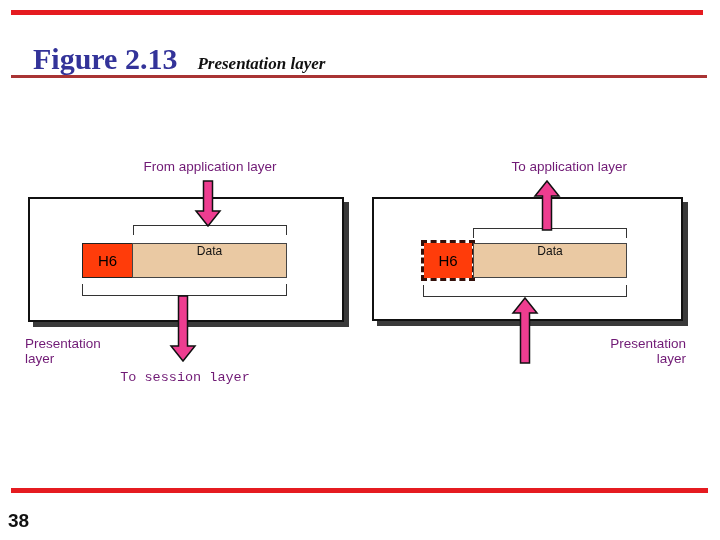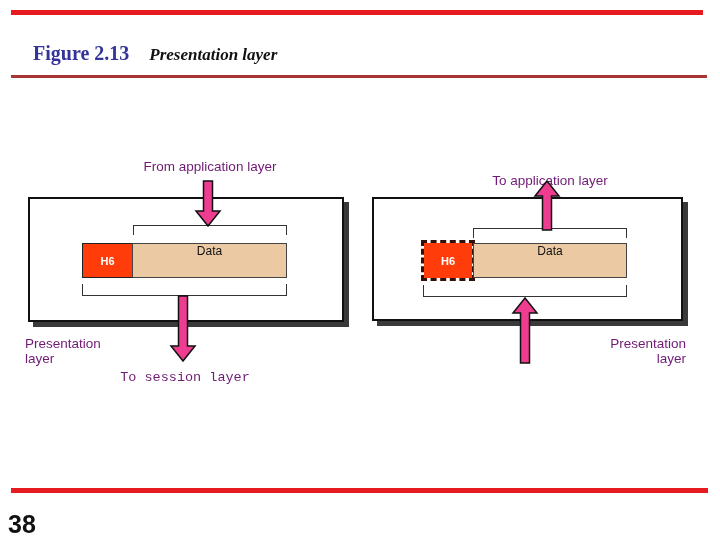--- a/index.html
+++ b/index.html
@@ -15,21 +15,21 @@
   #rule-top    { left: 11px; top: 10px;  width: 692px; height: 5px; }
   #rule-title  { left: 11px; top: 75px;  width: 696px; height: 3px; }
   #rule-bottom { left: 11px; top: 488px; width: 697px; height: 5px; }
 
   #figure-caption {
     position: absolute; left: 33px; top: 42px;
     white-space: nowrap;
     font-family: "Liberation Serif", serif;
   }
   #figure-label {
-    font-size: 20px; font-weight: bold;
+    font-size: 30px; font-weight: bold;
   }
   #figure-title {
     font-size: 17px; font-weight: bold; font-style: italic;
     color: #111111; margin-left: 20px;
   }
 
   .diagram-label {
     position: absolute;
     font-size: 13.5px; color: #701a75;
     white-space: nowrap; line-height: 15px;
@@ -59,21 +59,21 @@
   }
   #left-upper-bracket  { left: 133px; top: 225px; width: 154px; height: 10px; }
   #left-lower-bracket  { left: 82px;  top: 284px; width: 205px; height: 12px; }
   #right-upper-bracket { left: 473px; top: 228px; width: 154px; height: 10px; }
   #right-lower-bracket { left: 423px; top: 285px; width: 204px; height: 12px; }
 
   .header-box {
     position: absolute;
     border: 1px solid #222;
     display: flex; align-items: center; justify-content: center;
-    font-size: 11px; font-weight: bold; color: #ffffff;
+    font-size: 15px; font-weight: normal; color: #000000;
   }
   #left-h6-box  { left: 82px;  top: 243px; width: 51px; height: 35px; }
   #right-h6-box {
     left: 421px; top: 240px; width: 54px; height: 41px;
     border: 3px dashed #33100a;
     background-clip: padding-box;
   }
   .data-box {
     position: absolute;
     border: 1px solid #444;
@@ -83,29 +83,29 @@
   #left-data-box  { left: 132px; top: 243px; width: 155px; height: 35px; }
   #right-data-box { left: 473px; top: 243px; width: 154px; height: 35px; }
 
   .arrow-svg { position: absolute; z-index: 6; overflow: visible; }
   #left-arrow-top     { left: 195px; top: 181px; }
   #left-arrow-bottom  { left: 170px; top: 296px; }
   #right-arrow-top    { left: 534px; top: 180px; }
   #right-arrow-bottom { left: 512px; top: 297px; }
 
   #left-top-label     { left: 133px; top: 159px; width: 154px; }
-  #right-top-label    { left: 473px; top: 173px; width: 154px; }
+  #right-top-label    { left: 473px; top: 159px; width: 154px; text-align: right; }
   #left-bottom-label  { left: 110px; top: 370px; width: 150px; font-family: Liberation Mono, monospace; }
   #right-bottom-label { left: 450px; top: 370px; width: 150px; }
   #left-layer-label   { left: 25px;  top: 336px; width: 120px; }
   #right-layer-label  { left: 566px; top: 336px; width: 120px; }
 
   #page-number {
     position: absolute; left: 8px; top: 510px;
-    font-size: 25px; font-weight: bold; color: #111;
+    font-size: 19px; font-weight: bold; color: #111;
   }
 </style>
 </head>
 <body>
 
 <div id="slide">
 
   <div id="rule-top" class="hr-rule" style="background-color: rgb(229, 27, 32);"></div>
   <div id="rule-title" class="hr-rule" style="background-color: rgb(169, 52, 52);"></div>
   <div id="rule-bottom" class="hr-rule" style="background-color: rgb(229, 27, 32);"></div>

